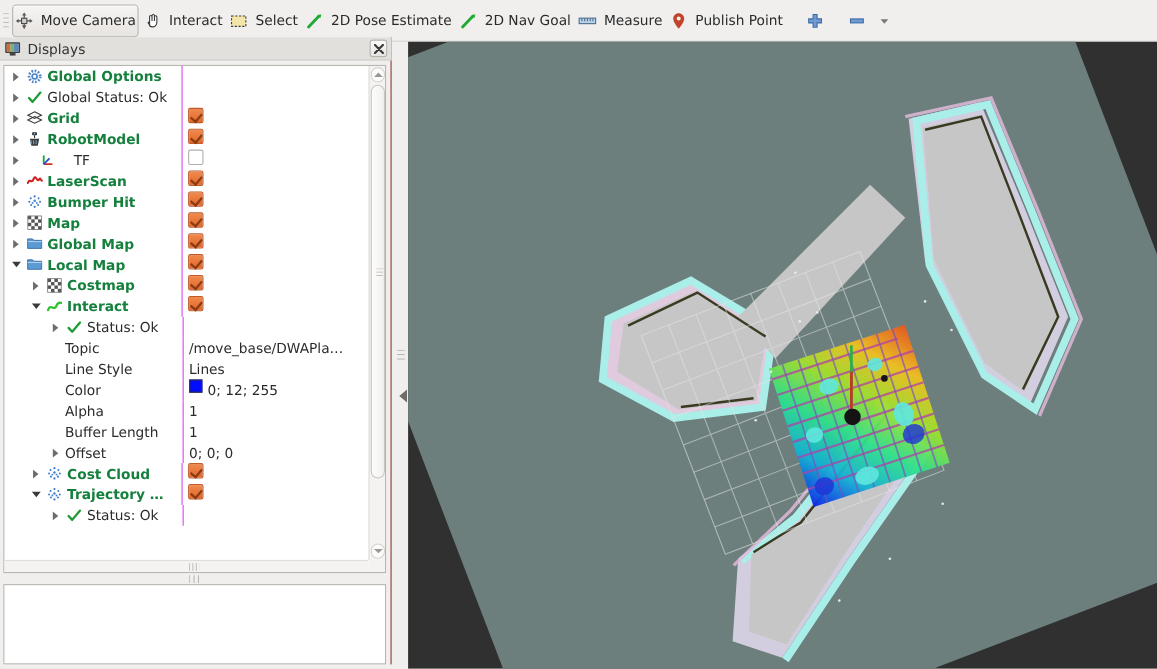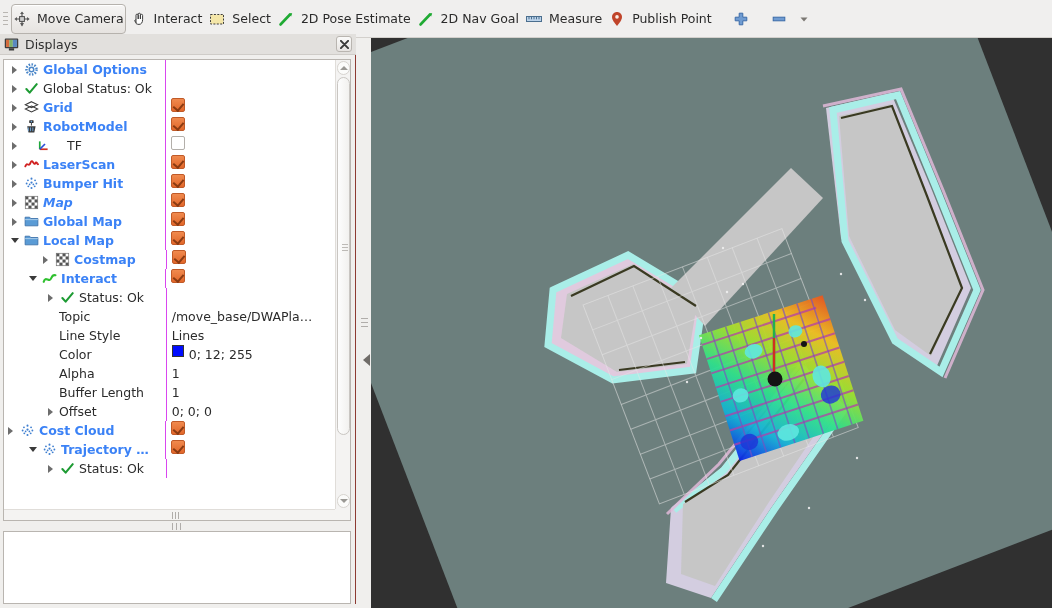--- a/index.html
+++ b/index.html
@@ -89,21 +89,21 @@
   .tval  { width: 175px; height: 19px; display: flex; align-items: flex-start; padding-left: 5px;
            border-left: 1px solid #d946ef; }
   .twist { width: 13px; flex: 0 0 auto; display: flex; align-items: center; justify-content: center; }
   .twist i {
     display: block; width: 0; height: 0; font-style: normal;
   }
   .twist.closed i { border-left: 5px solid #6d6d6d; border-top: 4px solid transparent; border-bottom: 4px solid transparent; }
   .twist.open i   { border-top: 5px solid #3a3a3a; border-left: 4px solid transparent; border-right: 4px solid transparent; }
   .ticon { width: 20px; flex: 0 0 auto; display: flex; align-items: center; justify-content: center; }
   .tlabel { padding-left: 2px; overflow: hidden; text-overflow: ellipsis; }
-  .tlabel.disp { color: #3b82f6; font-weight: bold; }
+  .tlabel.disp { color: #15803d; font-weight: bold; }
   .tlabel.prop { color: #2b2b2b; }
   .cbx {
     width: 14px; height: 14px; border-radius: 2px; flex: 0 0 auto;
     border: 1px solid #c05a28;
     background: linear-gradient(to bottom,#f08a4e,#e2672a);
     position: relative;
   }
   .cbx:after {
     content: ""; position: absolute; left: 3px; top: 2px;
     width: 5px; height: 8px;
@@ -441,21 +441,21 @@
                   </g>
                 </svg>
               </div>
               <span class="tlabel disp">Bumper Hit</span>
             </div>
             <div class="tval">
               <div class="cbx"></div>
             </div>
           </div>
           <div class="trow">
-            <div class="tname" style="padding-left: 4px; font-style: italic;">
+            <div class="tname" style="padding-left: 4px;">
               <div class="twist closed">
                 <i></i>
               </div>
               <div class="ticon">
                 <svg viewBox="0 0 16 16" width="15" height="15">
                   <rect x="1.4" y="1.4" width="13.2" height="13.2" fill="#ffffff"></rect>
                   <g fill="#555555">
                     <rect x="1.4" y="1.4" width="3.3" height="3.3"></rect>
                     <rect x="8" y="1.4" width="3.3" height="3.3"></rect>
                     <rect x="4.7" y="4.7" width="3.3" height="3.3"></rect>
@@ -502,21 +502,21 @@
                   <path d="M1.2 6 H14.8" stroke="#b8d6ef" stroke-width="0.9"></path>
                 </svg>
               </div>
               <span class="tlabel disp">Local Map</span>
             </div>
             <div class="tval">
               <div class="cbx"></div>
             </div>
           </div>
           <div class="trow">
-            <div class="tname" style="padding-left: 35px;">
+            <div class="tname" style="padding-left: 22px;">
               <div class="twist closed">
                 <i></i>
               </div>
               <div class="ticon">
                 <svg viewBox="0 0 16 16" width="15" height="15">
                   <rect x="1.4" y="1.4" width="13.2" height="13.2" fill="#ffffff"></rect>
                   <g fill="#555555">
                     <rect x="1.4" y="1.4" width="3.3" height="3.3"></rect>
                     <rect x="8" y="1.4" width="3.3" height="3.3"></rect>
                     <rect x="4.7" y="4.7" width="3.3" height="3.3"></rect>
@@ -622,21 +622,21 @@
                 <i></i>
               </div>
               <div class="ticon" style="width: 0px;"></div>
               <span class="tlabel prop">Offset</span>
             </div>
             <div class="tval">
               <span>0; 0; 0</span>
             </div>
           </div>
           <div class="trow">
-            <div class="tname" style="">
+            <div class="tname" style="padding-left: 22px;">
               <div class="twist closed">
                 <i></i>
               </div>
               <div class="ticon">
                 <svg viewBox="0 0 16 16" width="15" height="15">
                   <g fill="#3f7fd0">
                     <circle cx="8" cy="2.8" r="1.1"></circle>
                     <circle cx="4.2" cy="4.6" r="1"></circle>
                     <circle cx="11.8" cy="4.6" r="1"></circle>
                     <circle cx="2.8" cy="8" r="1"></circle>

